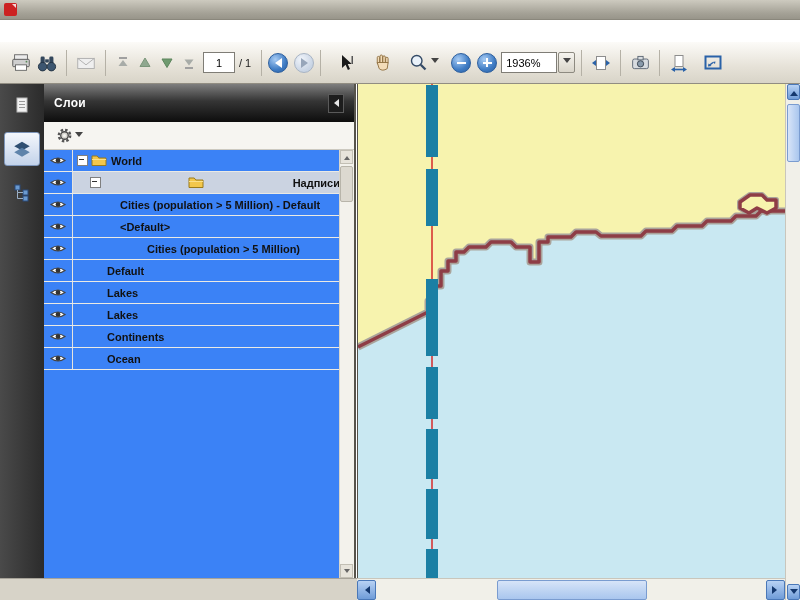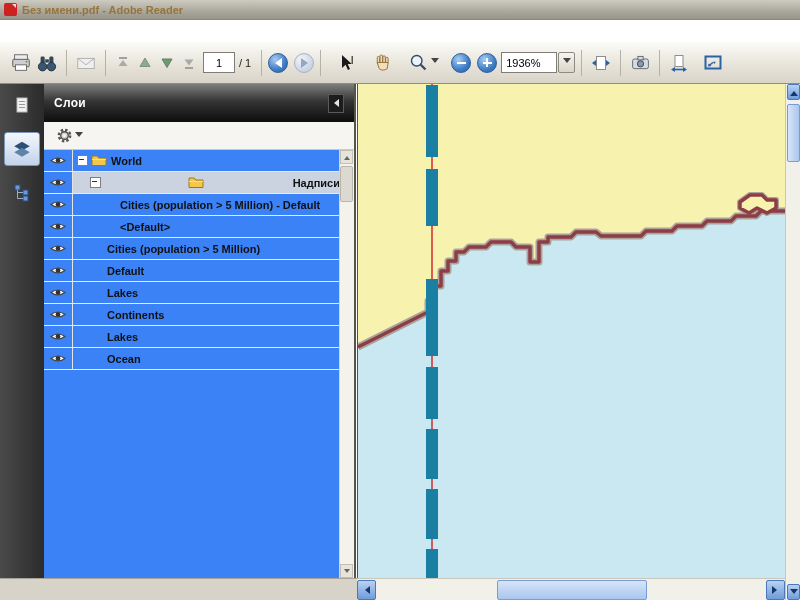--- a/index.html
+++ b/index.html
@@ -91,21 +91,20 @@
   .vs-thumb{position:absolute;left:1px;top:20px;width:13px;height:58px;background:linear-gradient(90deg,#d7e4f8,#a9c6ee);border:1px solid #7a9cd0;border-radius:2px;box-sizing:border-box;}
   .hs-thumb{position:absolute;left:140px;top:1px;width:150px;height:20px;background:linear-gradient(180deg,#d7e4f8,#a9c6ee);border:1px solid #7a9cd0;border-radius:2px;box-sizing:border-box;}
 </style>
 </head>
 <body>
 
 <div class="window">
 
   <div class="titlebar">
     <span class="app-icon"></span>
-    <span class="title-text">Без имени.pdf - Adobe Reader</span>
   </div>
 
   <div class="menubar"></div>
 
   <div class="toolbar">
     <div class="tbtn">
       <svg width="22" height="22" viewBox="0 0 24 24">
         <rect x="5" y="3" width="14" height="6" fill="#ececec" stroke="#666"></rect>
         <rect x="3" y="8" width="18" height="8" rx="1" fill="#cfcfcf" stroke="#555"></rect>
         <rect x="6" y="14" width="12" height="6" fill="#fff" stroke="#666"></rect>
@@ -337,21 +336,21 @@
             <span class="row-label">&lt;Default&gt;</span>
           </div>
         </div>
         <div class="tree-row">
           <span class="eye-cell">
             <svg width="16" height="11" viewBox="0 0 16 11">
               <path d="M1 5.5 Q8 0.5 15 5.5 Q8 10.5 1 5.5 Z" fill="#ffffff" stroke="#444" stroke-width="1.2"></path>
               <circle cx="8" cy="5.5" r="2.4" fill="#333"></circle>
             </svg>
           </span>
-          <div class="row-body" style="padding-left: 30px;">
+          <div class="row-body" style="padding-left: 30px; justify-content: center;">
             <span class="row-label">Cities (population &gt; 5 Million)</span>
           </div>
         </div>
         <div class="tree-row">
           <span class="eye-cell">
             <svg width="16" height="11" viewBox="0 0 16 11">
               <path d="M1 5.5 Q8 0.5 15 5.5 Q8 10.5 1 5.5 Z" fill="#ffffff" stroke="#444" stroke-width="1.2"></path>
               <circle cx="8" cy="5.5" r="2.4" fill="#333"></circle>
             </svg>
           </span>
@@ -371,32 +370,32 @@
           </div>
         </div>
         <div class="tree-row">
           <span class="eye-cell">
             <svg width="16" height="11" viewBox="0 0 16 11">
               <path d="M1 5.5 Q8 0.5 15 5.5 Q8 10.5 1 5.5 Z" fill="#ffffff" stroke="#444" stroke-width="1.2"></path>
               <circle cx="8" cy="5.5" r="2.4" fill="#333"></circle>
             </svg>
           </span>
           <div class="row-body" style="padding-left: 30px;">
+            <span class="row-label">Lakes</span>
+          </div>
+        </div>
+        <div class="tree-row">
+          <span class="eye-cell">
+            <svg width="16" height="11" viewBox="0 0 16 11">
+              <path d="M1 5.5 Q8 0.5 15 5.5 Q8 10.5 1 5.5 Z" fill="#ffffff" stroke="#444" stroke-width="1.2"></path>
+              <circle cx="8" cy="5.5" r="2.4" fill="#333"></circle>
+            </svg>
+          </span>
+          <div class="row-body" style="padding-left: 30px;">
             <span class="row-label">Continents</span>
-          </div>
-        </div>
-        <div class="tree-row">
-          <span class="eye-cell">
-            <svg width="16" height="11" viewBox="0 0 16 11">
-              <path d="M1 5.5 Q8 0.5 15 5.5 Q8 10.5 1 5.5 Z" fill="#ffffff" stroke="#444" stroke-width="1.2"></path>
-              <circle cx="8" cy="5.5" r="2.4" fill="#333"></circle>
-            </svg>
-          </span>
-          <div class="row-body" style="padding-left: 30px;">
-            <span class="row-label">Lakes</span>
           </div>
         </div>
         <div class="tree-row">
           <span class="eye-cell">
             <svg width="16" height="11" viewBox="0 0 16 11">
               <path d="M1 5.5 Q8 0.5 15 5.5 Q8 10.5 1 5.5 Z" fill="#ffffff" stroke="#444" stroke-width="1.2"></path>
               <circle cx="8" cy="5.5" r="2.4" fill="#333"></circle>
             </svg>
           </span>
           <div class="row-body" style="padding-left: 30px;">

